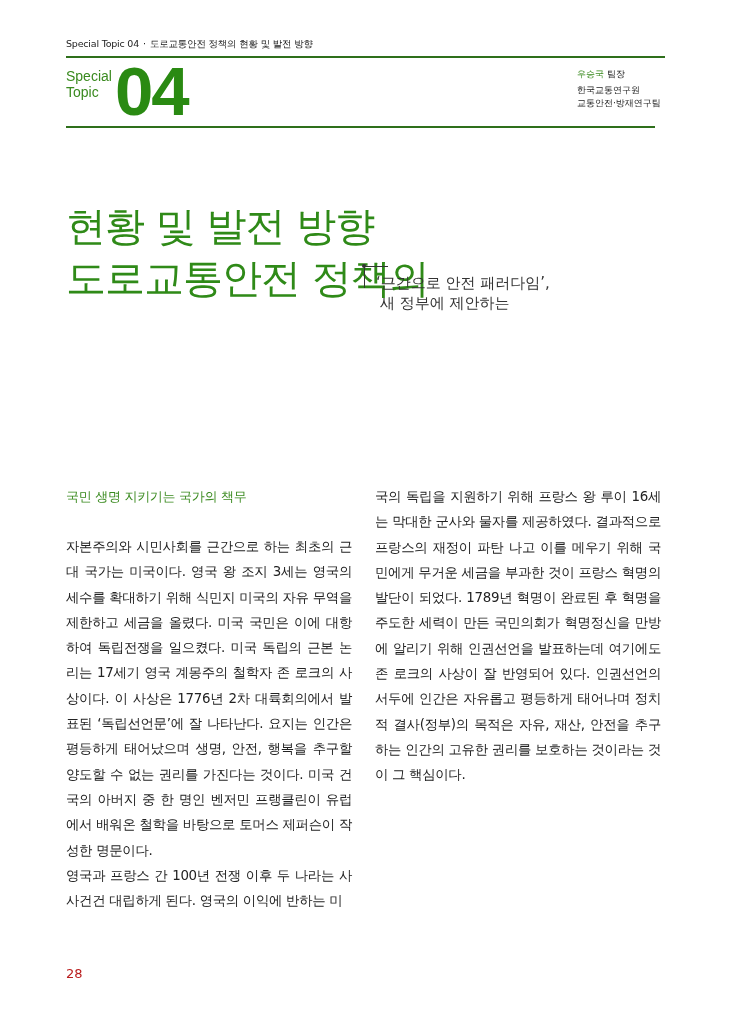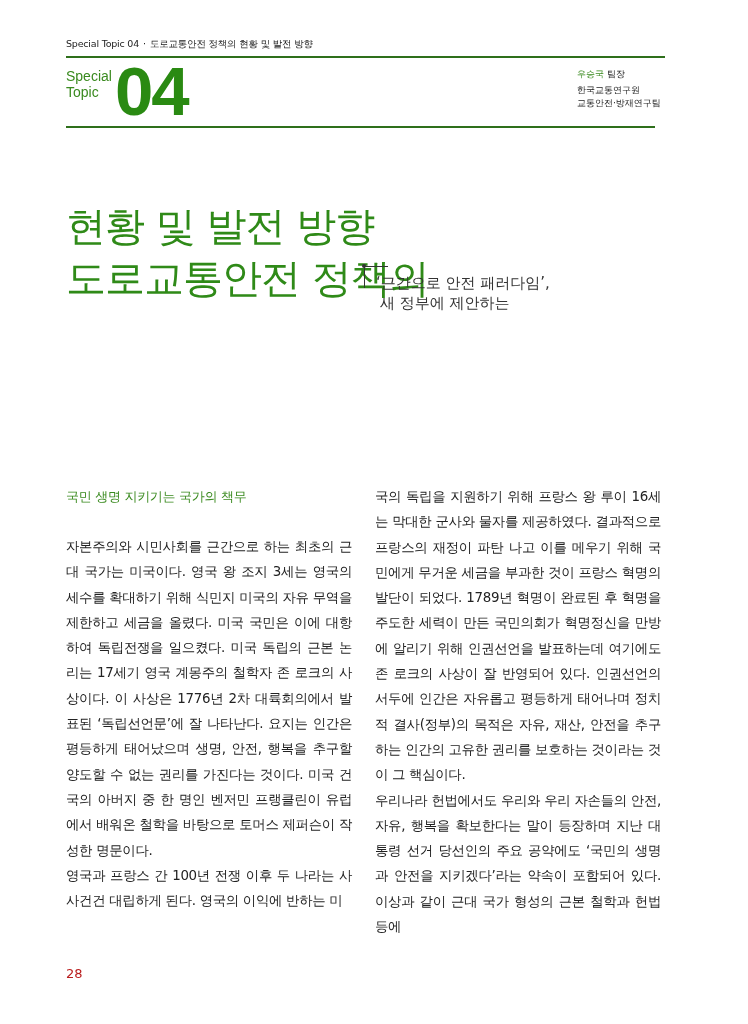--- a/index.html
+++ b/index.html
@@ -67,16 +67,15 @@
 </div>
 
 <div class="col col-left">
   <div class="section-heading">국민 생명 지키기는 국가의 책무</div>
   <p>자본주의와 시민사회를 근간으로 하는 최초의 근대 국가는 미국이다. 영국 왕 조지 3세는 영국의 세수를 확대하기 위해 식민지 미국의 자유 무역을 제한하고 세금을 올렸다. 미국 국민은 이에 대항하여 독립전쟁을 일으켰다. 미국 독립의 근본 논리는 17세기 영국 계몽주의 철학자 존 로크의 사상이다. 이 사상은 1776년 2차 대륙회의에서 발표된 ‘독립선언문’에 잘 나타난다. 요지는 인간은 평등하게 태어났으며 생명, 안전, 행복을 추구할 양도할 수 없는 권리를 가진다는 것이다. 미국 건국의 아버지 중 한 명인 벤저민 프랭클린이 유럽에서 배워온 철학을 바탕으로 토머스 제퍼슨이 작성한 명문이다.</p>
   <p>영국과 프랑스 간 100년 전쟁 이후 두 나라는 사사건건 대립하게 된다. 영국의 이익에 반하는 미</p>
 </div>
 
 <div class="col col-right">
   <p>국의 독립을 지원하기 위해 프랑스 왕 루이 16세는 막대한 군사와 물자를 제공하였다. 결과적으로 프랑스의 재정이 파탄 나고 이를 메우기 위해 국민에게 무거운 세금을 부과한 것이 프랑스 혁명의 발단이 되었다. 1789년 혁명이 완료된 후 혁명을 주도한 세력이 만든 국민의회가 혁명정신을 만방에 알리기 위해 인권선언을 발표하는데 여기에도 존 로크의 사상이 잘 반영되어 있다. 인권선언의 서두에 인간은 자유롭고 평등하게 태어나며 정치적 결사(정부)의 목적은 자유, 재산, 안전을 추구하는 인간의 고유한 권리를 보호하는 것이라는 것이 그 핵심이다.</p>
-  <p>우리나라 헌법에서도 우리와 우리 자손들의 안전, 자유, 행복을 확보한다는 말이 등장하며 지난 대통령 선거 당선인의 주요 공약에도 ‘국민의 생명과 안전을 지키겠다’라는 약속이 포함되어 있다. 이상과 같이 근대 국가 형성의 근본 철학과 헌법 등에</p>
 </div>
 
 <div class="page-num">28</div>
 
 </body></html>

